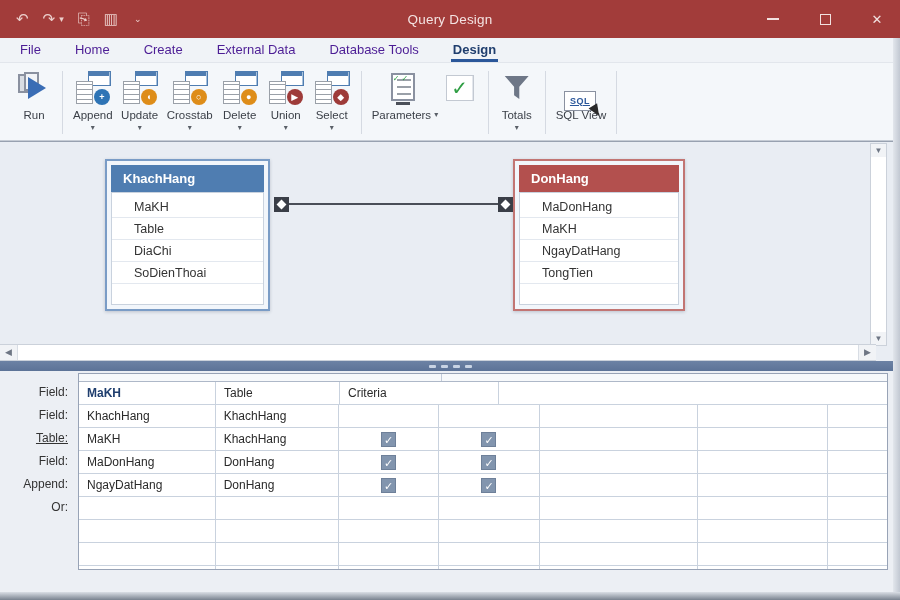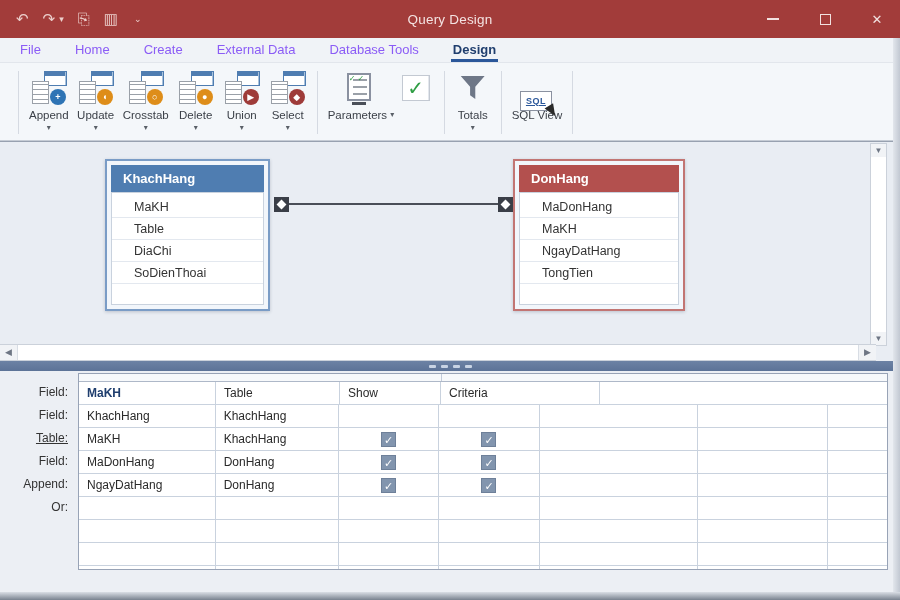--- a/index.html
+++ b/index.html
@@ -12,21 +12,21 @@
   .qat span { cursor:default; }
   .qat .small-caret { font-size:9px; margin-left:-10px; }
   .title-text { position:absolute; left:0; right:0; text-align:center; color:#F4E3E2; font-size:13.5px; letter-spacing:.2px; }
   .win-controls { position:absolute; right:10px; top:0; height:38px; display:flex; align-items:center; gap:26px; }
   .win-btn { width:26px; height:26px; display:flex; align-items:center; justify-content:center; color:#F2E1E0; font-size:13px; }
   .min-glyph { width:12px; height:2px; background:#F2E1E0; }
   .max-glyph { width:11px; height:11px; border:1.6px solid #F2E1E0; }
 
   
   .tabrow { position:absolute; left:0; top:38px; width:893px; height:25px; background:#F0F3F7; display:flex; align-items:center; gap:30px; padding-left:18px; border-bottom:1px solid #E2E6EC; }
-  .tab { font-size:13px; color:#8b5cf6; padding:2px 2px 4px 2px; position:relative; white-space:nowrap; }
+  .tab { font-size:13px; color:#4c1d95; padding:2px 2px 4px 2px; position:relative; white-space:nowrap; }
   .tab.active { color:#1F3E6E; font-weight:bold; }
   .tab.active::after { content:""; position:absolute; left:0; right:0; bottom:-1px; height:3px; background:#2B579A; }
 
   
   .ribbon { position:absolute; left:0; top:63px; width:893px; height:78px; background:#F4F7FA; border-bottom:1px solid #C6CCD5; display:flex; align-items:stretch; padding:4px 0 2px 8px; }
   .rib-group { display:flex; align-items:flex-start; padding:0 4px; }
   .rib-sep { width:1px; background:#D5DAE2; margin:4px 2px; }
   .rib-btn { display:flex; flex-direction:column; align-items:center; padding:3px 4px 0 4px; min-width:44px; }
   .rib-icon-slot { height:36px; display:flex; align-items:center; justify-content:center; }
   .rib-label { font-size:11.5px; color:#3A3F47; text-align:center; line-height:1.15; margin-top:3px; max-width:62px; white-space:pre-line; display:flex; align-items:flex-start; gap:3px; }
@@ -132,20 +132,30 @@
     <div class="tab">File</div>
     <div class="tab">Home</div>
     <div class="tab">Create</div>
     <div class="tab">External Data</div>
     <div class="tab">Database Tools</div>
     <div class="tab active">Design</div>
   </div>
 
 <div class="ribbon" id="ribbon">
     <div class="rib-group">
+      <div class="rib-btn">
+        <div class="rib-icon-slot">
+          <span class="run-icon">
+            <span class="sheet1"></span>
+            <span class="sheet2"></span>
+            <span class="play"></span>
+          </span>
+        </div>
+        <div class="rib-label">Run</div>
+      </div>
     </div>
     <div class="rib-sep"></div>
     <div class="rib-group">
       <div class="rib-btn">
         <div class="rib-icon-slot">
           <span class="qicon">
             <span class="tbl"></span>
             <span class="doc"></span>
             <span class="badge" style="background: rgb(46, 116, 181);">+</span>
           </span>
@@ -310,21 +320,20 @@
       <div class="row-label" style="top: 102px;">Append:</div>
       <div class="row-label" style="top: 125px;">Or:</div>
     </div>
   <div class="qgrid" id="qgrid">
     <div class="topstrip">
         <i style="left:362px"></i>
       </div>
   <div class="grid-row">
         <div class="grid-cell first-bold" style="width: 137px;">MaKH</div>
         <div class="grid-cell" style="width: 124px;">Table</div>
-        <div class="grid-cell" style="width: 101px;">Show</div>
         <div class="grid-cell" style="width: 159px;">Criteria</div>
         <div class="grid-cell" style="width: 59px;"></div>
       </div>
       <div class="grid-row">
         <div class="grid-cell" style="width: 137px;">KhachHang</div>
         <div class="grid-cell" style="width: 124px;">KhachHang</div>
         <div class="grid-cell" style="width: 100px;"></div>
         <div class="grid-cell" style="width: 101px;"></div>
         <div class="grid-cell" style="width: 159px;"></div>
         <div class="grid-cell" style="width: 130px;"></div>

